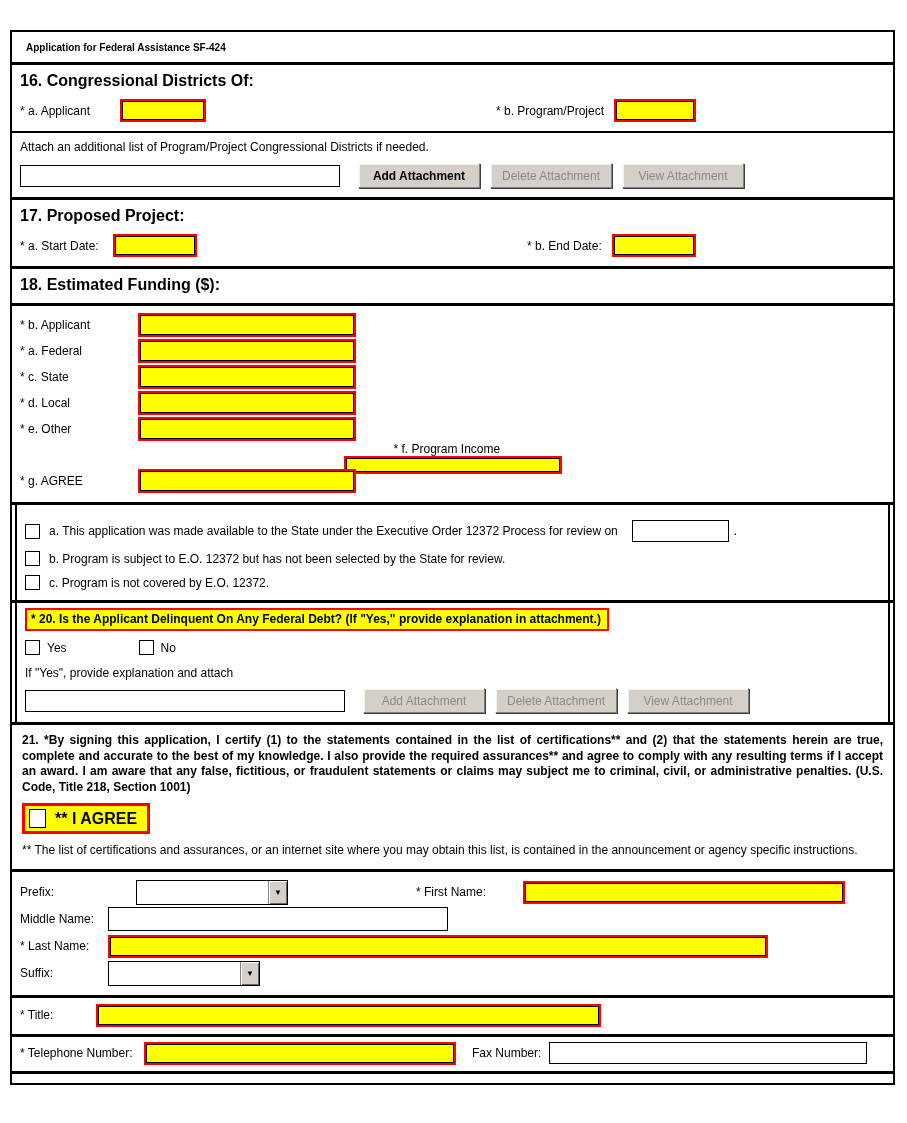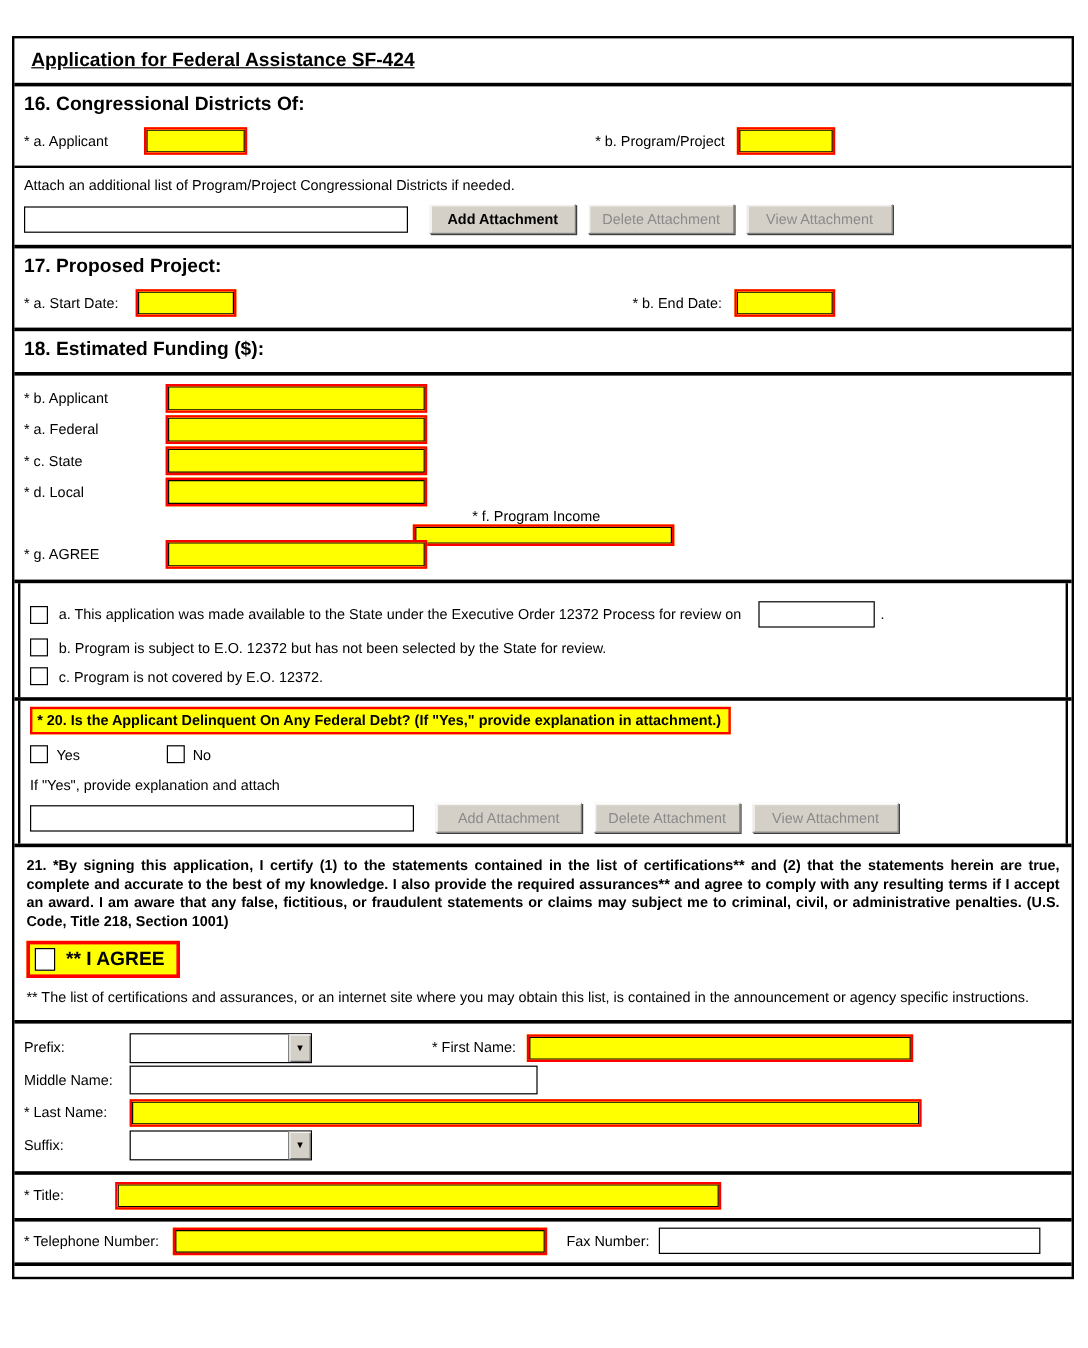--- a/index.html
+++ b/index.html
@@ -6,21 +6,21 @@
   html,body { width:907px; background:#ffffff; font-family:"Liberation Sans","DejaVu Sans",sans-serif; color:#000; }
   .page { position:relative; width:907px; height:1123px; background:#fff; }
   .form { position:absolute; left:10px; top:30px; width:885px; border:2px solid #000; background:#fff; }
   .sec { border-top:3px solid #000; }
   .sec-thin { border-top:2px solid #000; }
   .pad { padding:7px 8px 9px 8px; }
   .row { display:flex; align-items:center; }
   .lbl { font-size:12px; white-space:nowrap; }
   .hd  { font-size:16px; font-weight:bold; }
 
-  .title-bar { padding:10px 14px 9px 14px; font-size:16px; font-weight:bold;text-decoration:underline; }
+  .title-bar { padding:10px 14px 9px 14px; font-size:10px; font-weight:bold; }
 
   
   .req { background:#FFFF00; border:2px solid #FF0000; box-shadow: inset 0 0 0 1px #000; height:23px; }
   input.plain { background:#fff; border:1.5px solid #000; height:22px; font-size:12px; padding:0 4px; }
   input.req { font-size:12px; padding:0 4px; }
 
   
   .btn { height:25px; min-width:122px; font-size:12px; font-family:"Liberation Sans","DejaVu Sans",sans-serif;
          background:#d4d0c8; color:#000; border:1px solid #808080; border-top-color:#ffffff; border-left-color:#ffffff;
          box-shadow:1px 1px 0 #404040, inset 1px 1px 0 #f4f2ee; padding:0 10px; }
@@ -98,20 +98,24 @@
         <input class="req" type="text" style="width: 218px; height: 24px;">
       </div>
       <div class="row" style="height:26px;">
         <span class="lbl" style="width:118px;">* c. State</span>
         <input class="req" type="text" style="width: 218px; height: 24px;">
       </div>
       <div class="row" style="height:26px;">
         <span class="lbl" style="width:118px;">* d. Local</span>
         <input class="req" type="text" style="width: 218px; height: 24px;">
       </div>
+      <div class="row" style="height:26px;">
+        <span class="lbl" style="width:118px;">* e. Other</span>
+        <input class="req" type="text" style="width: 218px; height: 24px;">
+      </div>
       <div class="row" style="height:26px;flex-direction:column;">
         <span class="lbl" style="width:118px;">* f.  Program Income</span>
         <input class="req" type="text" style="width: 218px; height: 24px;">
       </div>
       <div class="row" style="height:26px;">
         <span class="lbl" style="width:118px;">* g. AGREE</span>
         <input class="req" type="text" style="width: 218px; height: 24px;">
       </div>
     </div>
 
@@ -157,21 +161,21 @@
       <div class="cert">21. *By signing this application, I certify (1) to the statements contained in the list of certifications** and (2) that the statements herein are true, complete and accurate to the best of my knowledge. I also provide the required assurances** and agree to comply with any resulting terms if I accept an award. I am aware that any false, fictitious, or fraudulent statements or claims  may subject me to criminal, civil, or administrative penalties. (U.S. Code, Title 218, Section 1001)</div>
       <div class="agree-box">
         <span class="cb big"></span>
         <span class="hd" style="margin-left:9px;">** I AGREE</span>
       </div>
       <div class="note">** The list of certifications and assurances, or an internet site where you may obtain this list, is contained in the announcement or agency specific instructions.</div>
     </div>
 
 
     <div class="sec" style="padding:7px 8px 8px 8px;">
-      <div class="row" style="height:27px;">
+      <div class="row" style="height:27px;gap:28px;">
         <span class="lbl" style="width:88px;">Prefix:</span>
         <div class="combo">
           <span class="val"></span>
           <span class="arrow">▼</span>
         </div>
         <span class="lbl" style="margin-left:100px;">* First Name:</span>
         <input class="req" type="text" style="width: 322px; margin-left: 9px;">
       </div>
       <div class="row" style="height:27px;">
         <span class="lbl" style="width:88px;">Middle Name:</span>

